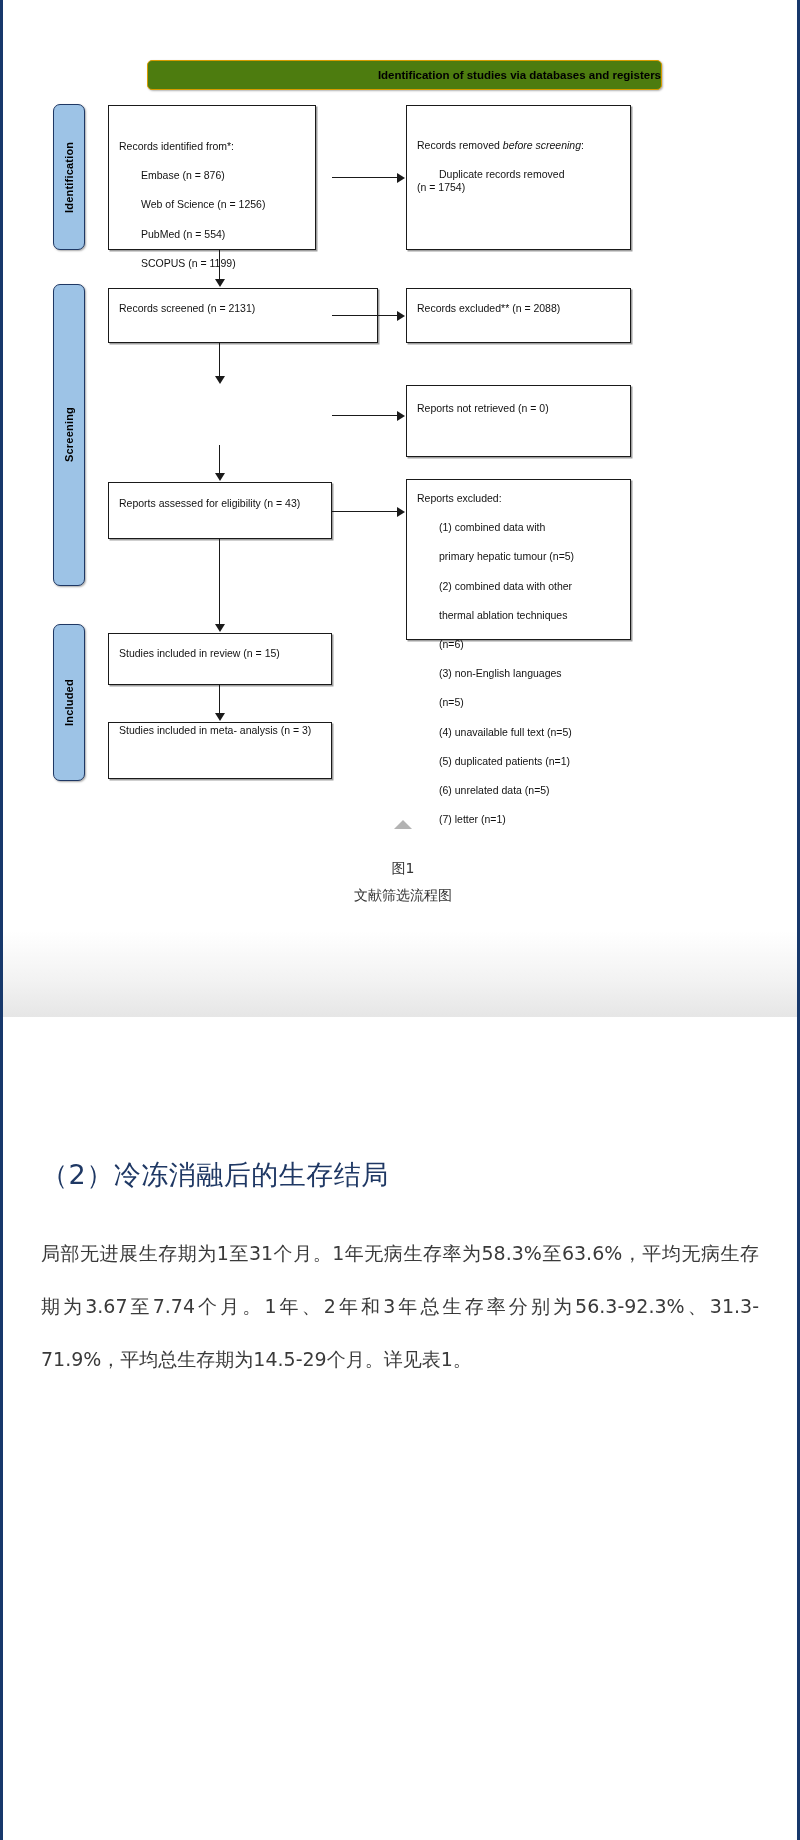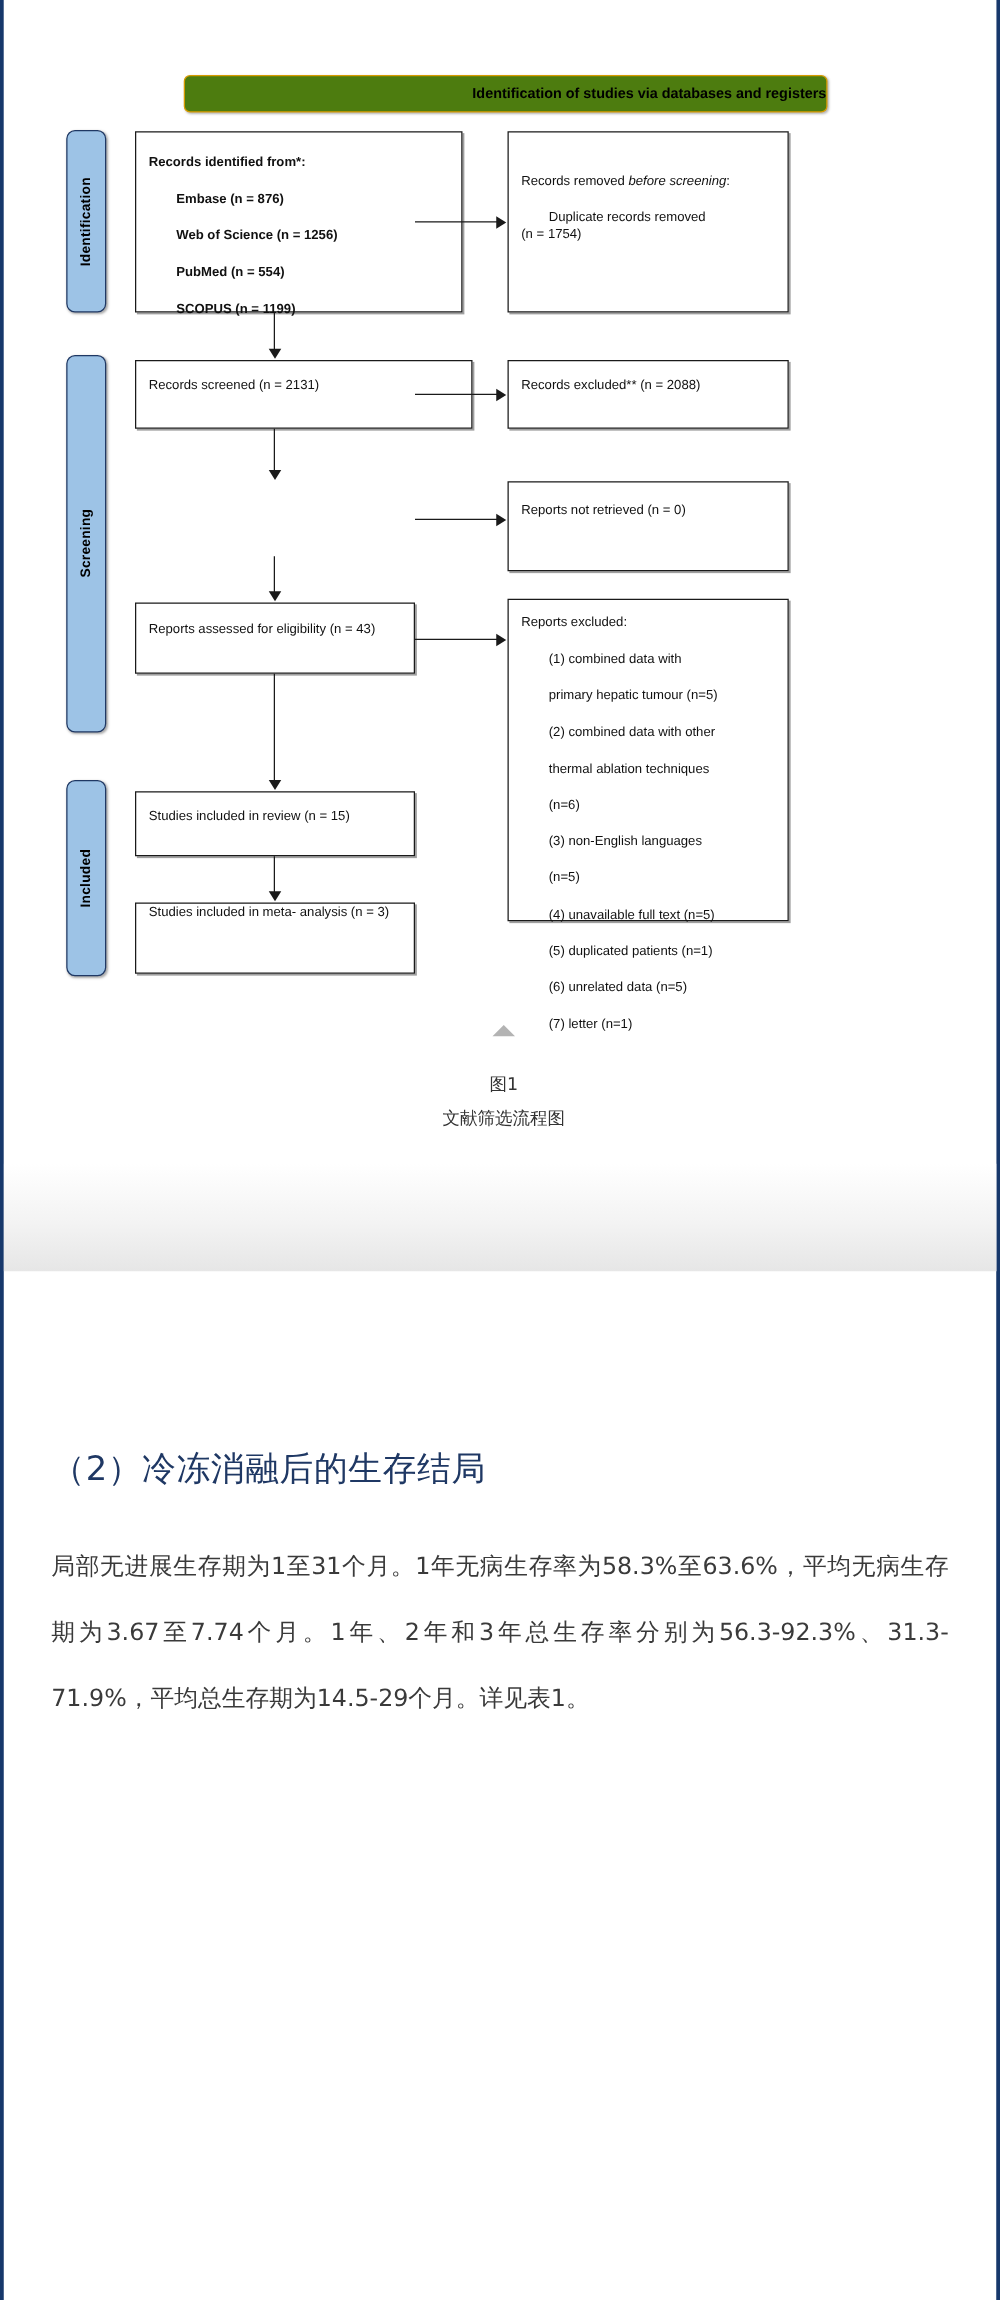--- a/index.html
+++ b/index.html
@@ -88,32 +88,32 @@
     box-sizing:border-box;
     padding:9px 8px 6px 10px;
     font-size:10.5px;
     line-height:13.2px;
     color:#111;
   }
   .pbox .ind{padding-left:22px;display:block;margin-top:16px;}
   .pbox i{font-style:italic;}
 
   
-  .b-identified{left:105px;top:105px;width:262px;height:145px;padding-top:18px;font-weight:bold;}
+  .b-identified{left:105px;top:105px;width:208px;height:145px;padding-top:34px;}
   .b-screened{left:105px;top:288px;width:270px;height:55px;padding-top:13px;}
   .b-sought{left:105px;top:385px;width:224px;height:60px;padding-top:16px;}
   .b-assessed{left:105px;top:482px;width:224px;height:57px;padding-top:14px;}
   .b-inreview{left:105px;top:633px;width:224px;height:52px;padding-top:13px;}
   .b-meta{left:105px;top:722px;width:224px;height:57px;padding-top:1px;}
 
   
   .b-removed{left:403px;top:105px;width:225px;height:145px;padding-top:33px;}
   .b-excluded1{left:403px;top:288px;width:225px;height:55px;padding-top:13px;}
   .b-notretrieved{left:403px;top:385px;width:225px;height:72px;padding-top:16px;}
-  .b-excluded2{left:403px;top:479px;width:225px;height:258px;padding-top:12px;}
+  .b-excluded2{left:403px;top:479px;width:225px;height:161px;padding-top:12px;}
 
   
   .ln{position:absolute;background:#1a1a1a;}
   .vline{width:1.1px;}
   .hline{height:1.1px;}
   .arrow-down{
     position:absolute;
     width:0;height:0;
     border-left:5px solid transparent;
     border-right:5px solid transparent;

